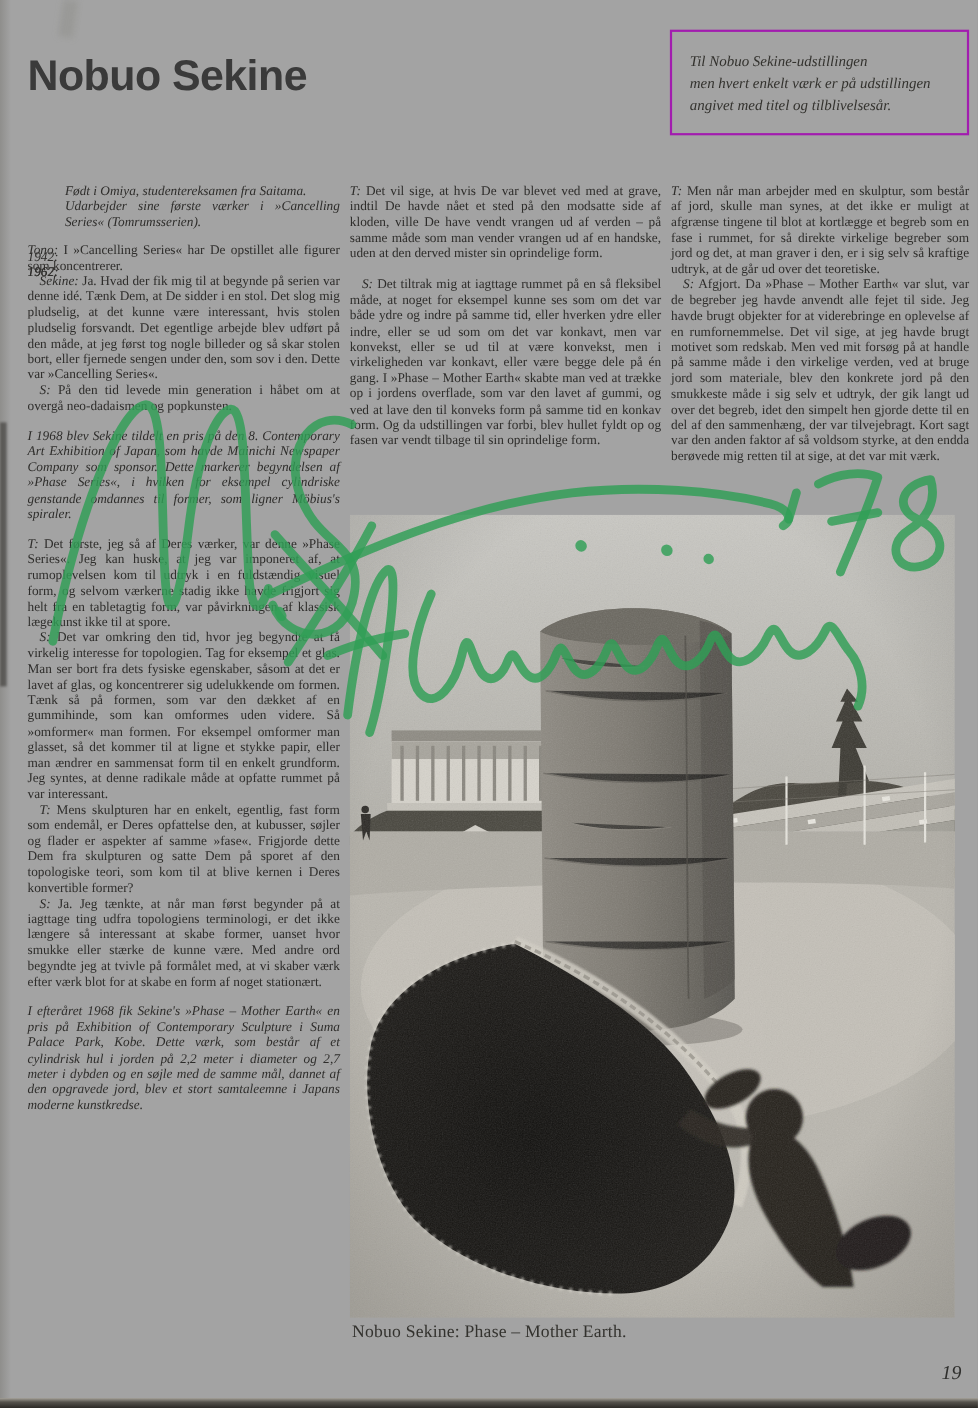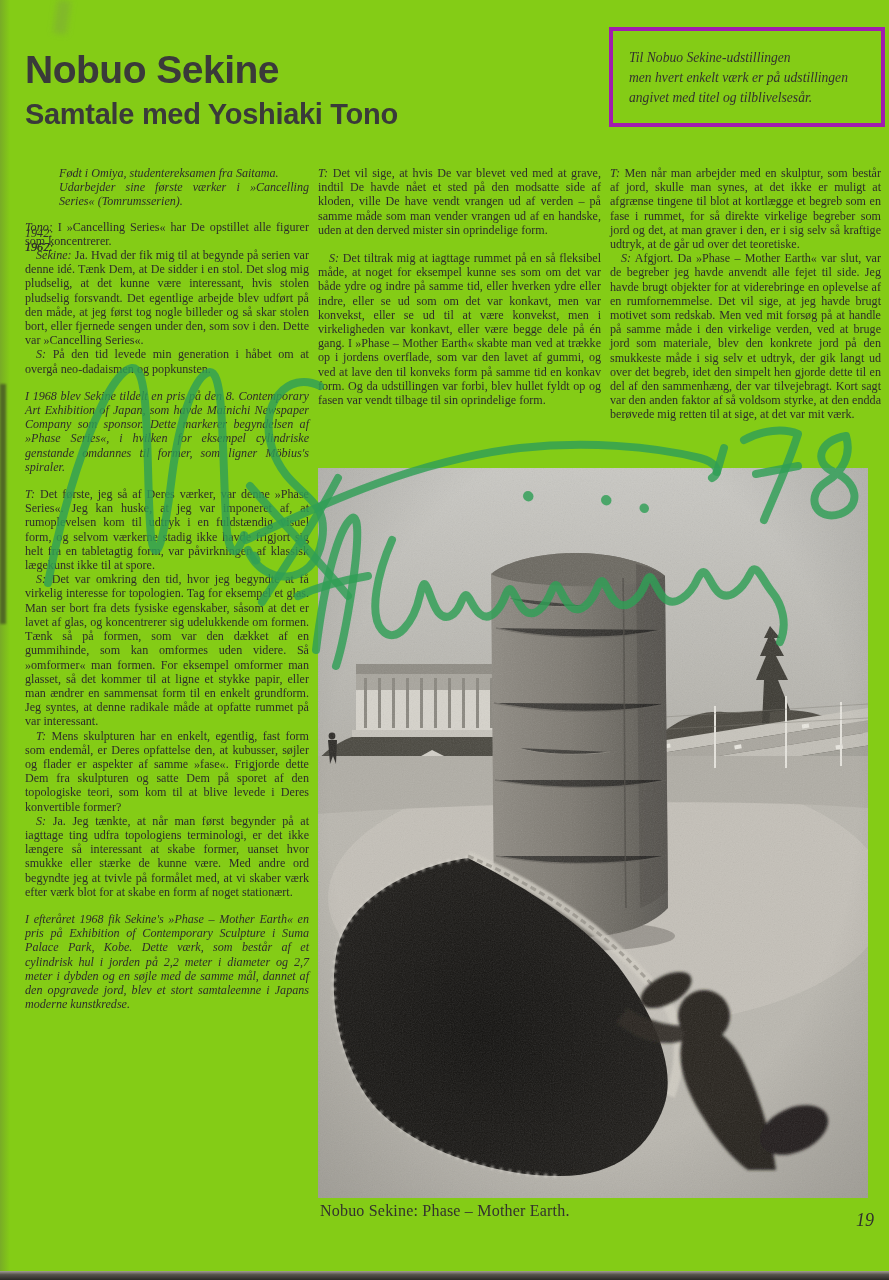--- a/index.html
+++ b/index.html
@@ -1,31 +1,31 @@
 <!DOCTYPE html>
 <html lang="da"><head>
 <meta charset="utf-8">
 <style>
   html,body{margin:0;padding:0;background:#888;}
-  .page{position:relative;width:889px;height:1280px;background:#84cc16;overflow:hidden;
+  .page{position:relative;width:889px;height:1280px;background:#a3a3a3;overflow:hidden;
         font-family:"Liberation Serif", serif;color:#2e2d2b;}
   .page::before{content:"";position:absolute;left:0;top:0;bottom:0;width:10px;
         background:linear-gradient(to right,rgba(90,88,80,.28),rgba(90,88,80,0));pointer-events:none;}
   .smudge{position:absolute;left:55px;top:0;width:14px;height:34px;background:rgba(120,118,110,.22);
         filter:blur(3px);transform:rotate(8deg);}
   .spine-mark{position:absolute;left:0;top:384px;width:6px;height:240px;background:rgba(45,44,40,.55);filter:blur(1px);}
 
   
   .title{position:absolute;left:25px;top:48px;margin:0;font-family:"Liberation Sans",sans-serif;
         font-weight:bold;font-size:39px;letter-spacing:-0.5px;color:#3a3a3a;}
   .subtitle{position:absolute;left:25px;top:98px;margin:0;font-family:"Liberation Sans",sans-serif;
         font-weight:bold;font-size:29px;letter-spacing:-0.3px;color:#3a3a3a;}
 
   
-  .note-box{position:absolute;left:609px;top:27px;width:236px;border:4px solid #a21caf;
+  .note-box{position:absolute;left:609px;top:27px;width:236px;border:2px solid #a21caf;
         padding:17px 16px 15px 16px;font-style:italic;font-size:13.6px;line-height:20px;color:#33322e;}
   .nb-line{display:block;}
 
   
   .col{position:absolute;top:166px;font-size:12.1px;line-height:14.2px;text-align:justify;}
   .col-1{left:25px;width:284px;}
   .col-2{left:318px;width:283px;}
   .col-3{left:610px;width:271px;}
   .bio{font-style:italic;margin-bottom:11px;}
   .bio-entry{position:relative;padding-left:34px;}
@@ -35,38 +35,37 @@
   .sp{font-style:italic;}
   p.it-para{margin:13px 0;text-indent:0;font-style:italic;}
   .col-2 p.para + p.para{margin-top:14px;}
 
   
   .photo{position:absolute;left:318px;top:468px;width:550px;height:730px;}
   .photo svg{display:block;}
   .caption{position:absolute;left:320px;top:1202px;font-size:16px;color:#33322e;letter-spacing:.2px;}
 
   
-  .page-number{position:absolute;right:15px;top:1210px;font-style:italic;font-size:18px;color:#2f2f2d;}
+  .page-number{position:absolute;right:15px;top:1238px;font-style:italic;font-size:18px;color:#2f2f2d;}
   .bottom-bar{position:absolute;left:0;right:0;bottom:0;height:9px;
         background:linear-gradient(to bottom,#a39f96 0%,#55524c 40%,#2b2926 100%);}
 
   
   .sig{position:absolute;left:0;top:0;z-index:6;pointer-events:none;}
   .sig path{fill:none;stroke-linecap:round;stroke-linejoin:round;opacity:.82;}
 </style>
 </head>
 <body>
 
 <div class="page">
 
   <div class="smudge"></div>
   <div class="spine-mark"></div>
 
   <h1 class="title">Nobuo Sekine</h1>
-  <h2 class="subtitle">Samtale med Yoshiaki Tono</h2>
 
   <div class="note-box">
     <span class="nb-line">Til Nobuo Sekine-udstillingen</span>
     <span class="nb-line">men hvert enkelt værk er på udstillingen</span>
     <span class="nb-line">angivet med titel og tilblivelsesår.</span>
   </div>
 
   <div class="col col-1">
     <div class="bio">
       <div class="bio-entry">
@@ -81,21 +80,21 @@
         <span>Udarbejder sine første værker i »Cancelling Series« (Tomrumsserien).</span>
       </div>
     </div>
 
     <p class="para first"><span class="sp">Tono:</span> <span>I »Cancelling Series« har De opstillet alle figurer som koncentrerer.</span></p>
     <p class="para"><span class="sp">Sekine:</span> <span>Ja. Hvad der fik mig til at begynde på serien var denne idé. Tænk Dem, at De sidder i en stol. Det slog mig pludselig, at det kunne være interessant, hvis stolen pludselig forsvandt. Det egentlige arbejde blev udført på den måde, at jeg først tog nogle billeder og så skar stolen bort, eller fjernede sengen under den, som sov i den. Dette var »Cancelling Series«.</span></p>
     <p class="para"><span class="sp">S:</span> <span>På den tid levede min generation i håbet om at overgå neo-dadaismen og popkunsten.</span></p>
     <p class="it-para">I 1968 blev Sekine tildelt en pris på den 8. Contemporary Art Exhibition of Japan, som havde Mainichi Newspaper Company som sponsor. Dette markerer begyndelsen af »Phase Series«, i hvilken for eksempel cylindriske genstande omdannes til former, som ligner Möbius's spiraler.</p>
     <p class="para first"><span class="sp">T:</span> <span>Det første, jeg så af Deres værker, var denne »Phase Series«. Jeg kan huske, at jeg var imponeret af, at rumoplevelsen kom til udtryk i en fuldstændig visuel form, og selvom værkerne stadig ikke havde frigjort sig helt fra en tabletagtig form, var påvirkningen af klassisk lægekunst ikke til at spore.</span></p>
     <p class="para"><span class="sp">S:</span> <span>Det var omkring den tid, hvor jeg begyndte at få virkelig interesse for topologien. Tag for eksempel et glas. Man ser bort fra dets fysiske egenskaber, såsom at det er lavet af glas, og koncentrerer sig udelukkende om formen. Tænk så på formen, som var den dækket af en gummihinde, som kan omformes uden videre. Så »omformer« man formen. For eksempel omformer man glasset, så det kommer til at ligne et stykke papir, eller man ændrer en sammensat form til en enkelt grundform. Jeg syntes, at denne radikale måde at opfatte rummet på var interessant.</span></p>
-    <p class="para"><span class="sp">T:</span> <span>Mens skulpturen har en enkelt, egentlig, fast form som endemål, er Deres opfattelse den, at kubusser, søjler og flader er aspekter af samme »fase«. Frigjorde dette Dem fra skulpturen og satte Dem på sporet af den topologiske teori, som kom til at blive levede i Deres konvertible former?</span></p>
+    <p class="para"><span class="sp">T:</span> <span>Mens skulpturen har en enkelt, egentlig, fast form som endemål, er Deres opfattelse den, at kubusser, søjler og flader er aspekter af samme »fase«. Frigjorde dette Dem fra skulpturen og satte Dem på sporet af den topologiske teori, som kom til at blive kernen i Deres konvertible former?</span></p>
     <p class="para"><span class="sp">S:</span> <span>Ja. Jeg tænkte, at når man først begynder på at iagttage ting udfra topologiens terminologi, er det ikke længere så interessant at skabe former, uanset hvor smukke eller stærke de kunne være. Med andre ord begyndte jeg at tvivle på formålet med, at vi skaber værk efter værk blot for at skabe en form af noget stationært.</span></p>
     <p class="it-para">I efteråret 1968 fik Sekine's »Phase – Mother Earth« en pris på Exhibition of Contemporary Sculpture i Suma Palace Park, Kobe. Dette værk, som består af et cylindrisk hul i jorden på 2,2 meter i diameter og 2,7 meter i dybden og en søjle med de samme mål, dannet af den opgravede jord, blev et stort samtaleemne i Japans moderne kunstkredse.</p>
   </div>
 
   <div class="col col-2">
     <p class="para first"><span class="sp">T:</span> <span>Det vil sige, at hvis De var blevet ved med at grave, indtil De havde nået et sted på den modsatte side af kloden, ville De have vendt vrangen ud af verden – på samme måde som man vender vrangen ud af en handske, uden at den derved mister sin oprindelige form.</span></p>
     <p class="para"><span class="sp">S:</span> <span>Det tiltrak mig at iagttage rummet på en så fleksibel måde, at noget for eksempel kunne ses som om det var både ydre og indre på samme tid, eller hverken ydre eller indre, eller se ud som om det var konkavt, men var konvekst, eller se ud til at være konvekst, men i virkeligheden var konkavt, eller være begge dele på én gang. I »Phase – Mother Earth« skabte man ved at trække op i jordens overflade, som var den lavet af gummi, og ved at lave den til konveks form på samme tid en konkav form. Og da udstillingen var forbi, blev hullet fyldt op og fasen var vendt tilbage til sin oprindelige form.</span></p>
   </div>
 
   <div class="col col-3">

